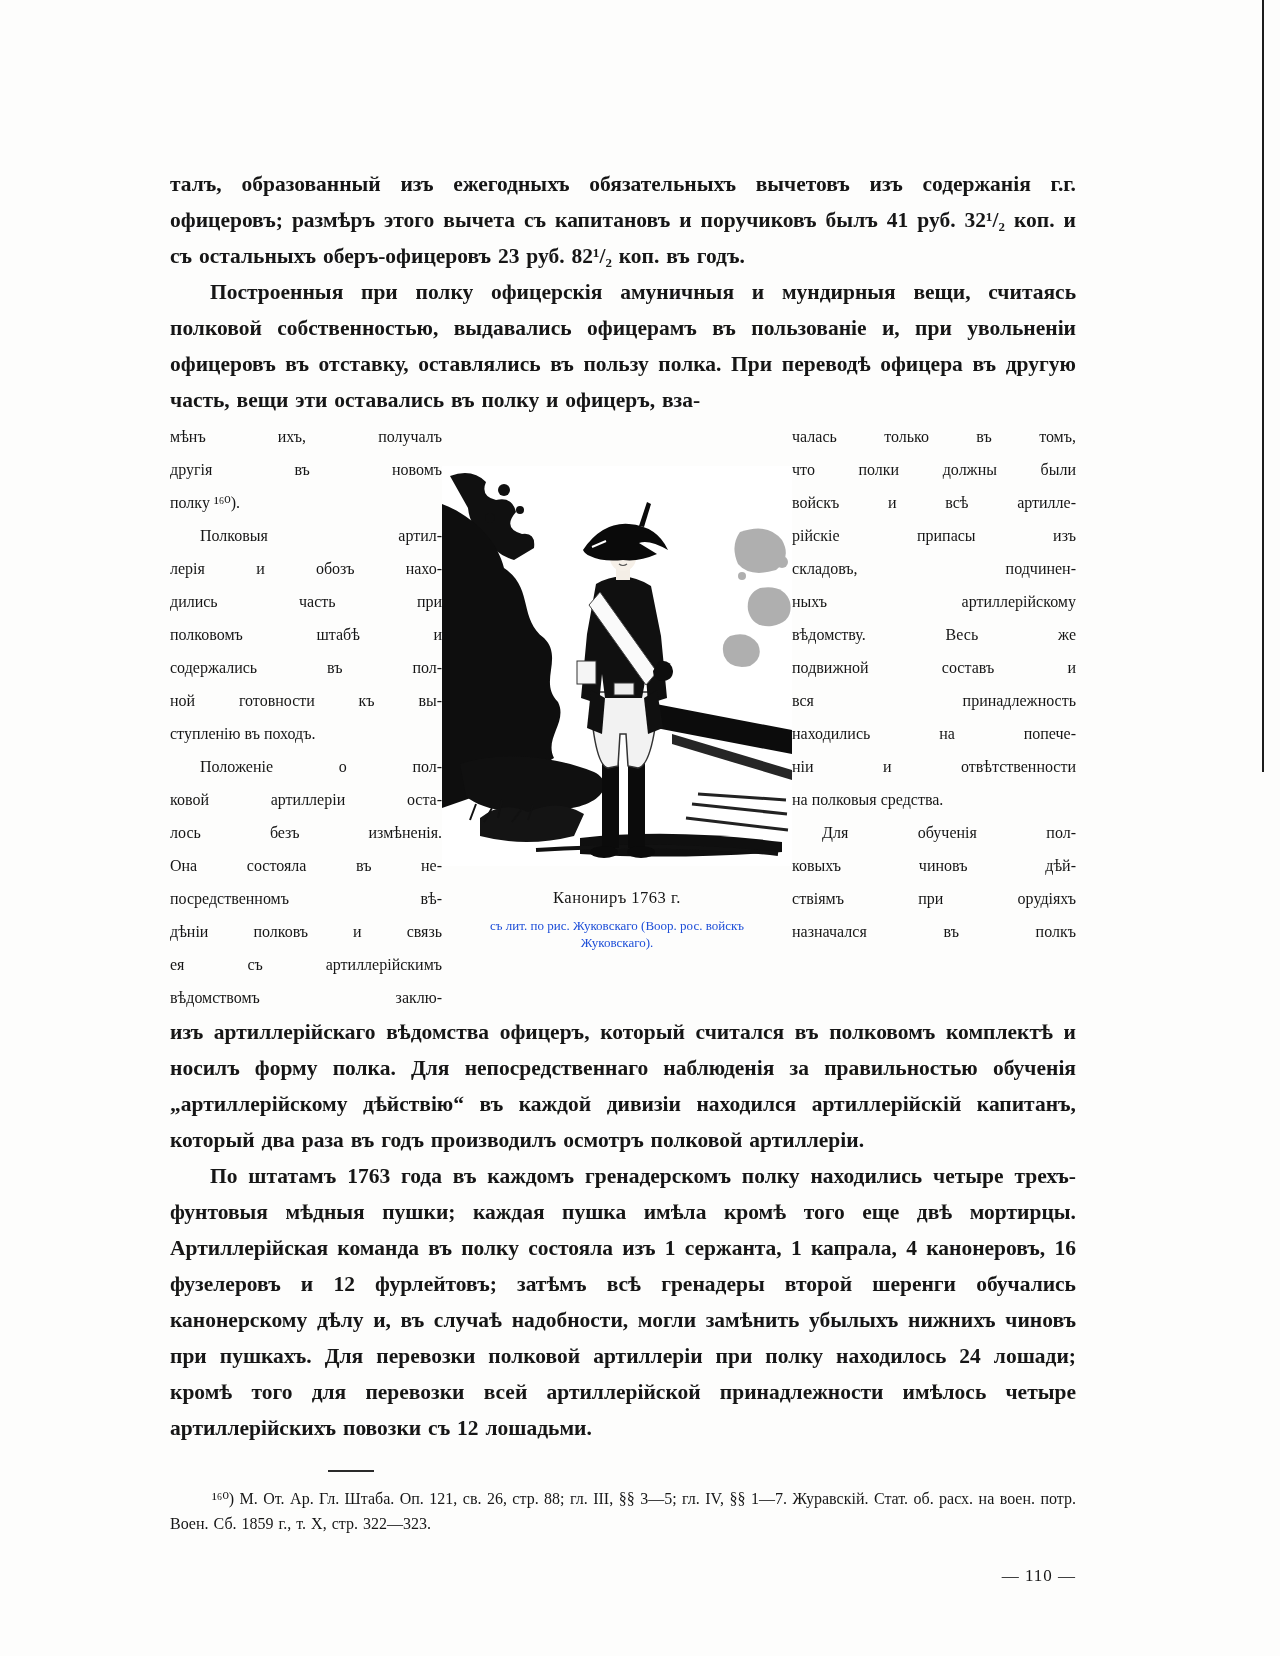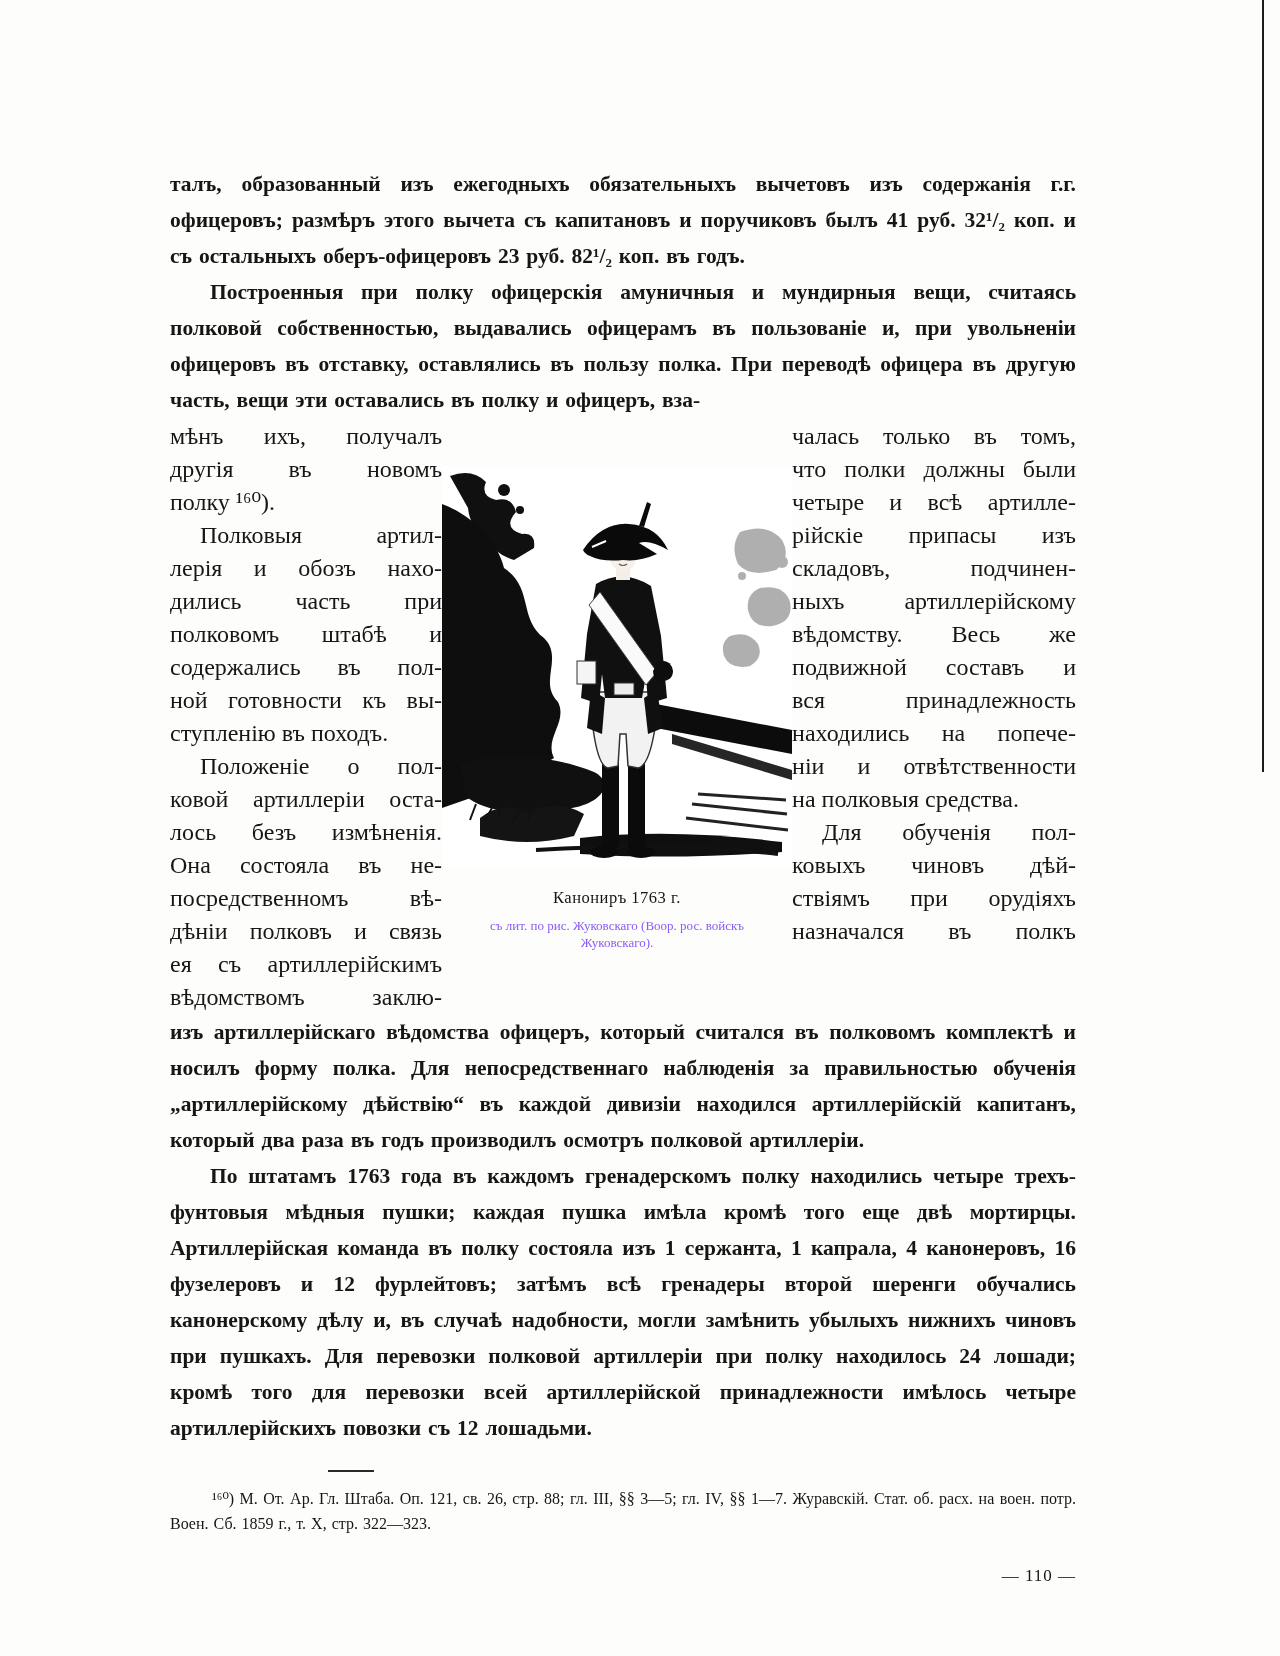--- a/index.html
+++ b/index.html
@@ -23,37 +23,37 @@
     font-size:21.5px; line-height:36px;
     text-align:justify; word-spacing:1.5px;font-weight:bold;
   }
   .p-indent { text-indent:40px; }
   .p-noindent { text-indent:0; }
 
   .wrap-row {
     display:flex; justify-content:space-between;
     margin-top:2px;
   }
-  .col { width:274px; font-size:24px; line-height:33px; }
+  .col { width:274px; font-size:16px; line-height:33px; }
   .col-right { width:286px; }
   .col-line { text-align:justify; text-align-last:justify; }
   .col-line.flush { text-align-last:left; }
   .col-line.indent { text-indent:30px; }
 
   .figure {
     margin:0; width:352px;
     display:flex; flex-direction:column; font-family:Liberation Serif, serif;
   }
   .figure svg { margin-top:46px; display:block; }
   .cap-title {
     margin-top:22px; font-size:16.5px; letter-spacing:0.5px; text-align:center;
   }
   .cap-src {
     margin-top:9px; font-size:13px; line-height:17px;
-    text-align:center; color:#8b5cf6;
+    text-align:center; color:#1d4ed8;
   }
 
   .fn-rule {
     width:46px; border-top:2px solid #2a2a2a;
     margin:24px 0 14px 158px;
   }
   .footnote {
     font-size:16px; line-height:25px;
     text-align:justify; text-indent:42px; word-spacing:1px;
   }
@@ -157,21 +157,21 @@
           <div class="cap-src">
             <div>съ лит. по рис. Жуковскаго (Воор. рос. войскъ</div>
             <div>Жуковскаго).</div>
           </div>
         </figcaption>
       </figure>
 
       <div class="col col-right">
           <div class="col-line">чалась только въ томъ,</div>
           <div class="col-line">что полки должны были</div>
-          <div class="col-line">четыре и всѣ артилле-</div>
+          <div class="col-line">войскъ и всѣ артилле-</div>
           <div class="col-line">рійскіе припасы изъ</div>
           <div class="col-line">складовъ, подчинен-</div>
           <div class="col-line">ныхъ артиллерійскому</div>
           <div class="col-line">вѣдомству. Весь же</div>
           <div class="col-line">подвижной составъ и</div>
           <div class="col-line">вся принадлежность</div>
           <div class="col-line">находились на попече-</div>
           <div class="col-line">ніи и отвѣтственности</div>
           <div class="col-line flush">на полковыя средства.</div>
           <div class="col-line indent">Для обученія пол-</div>

